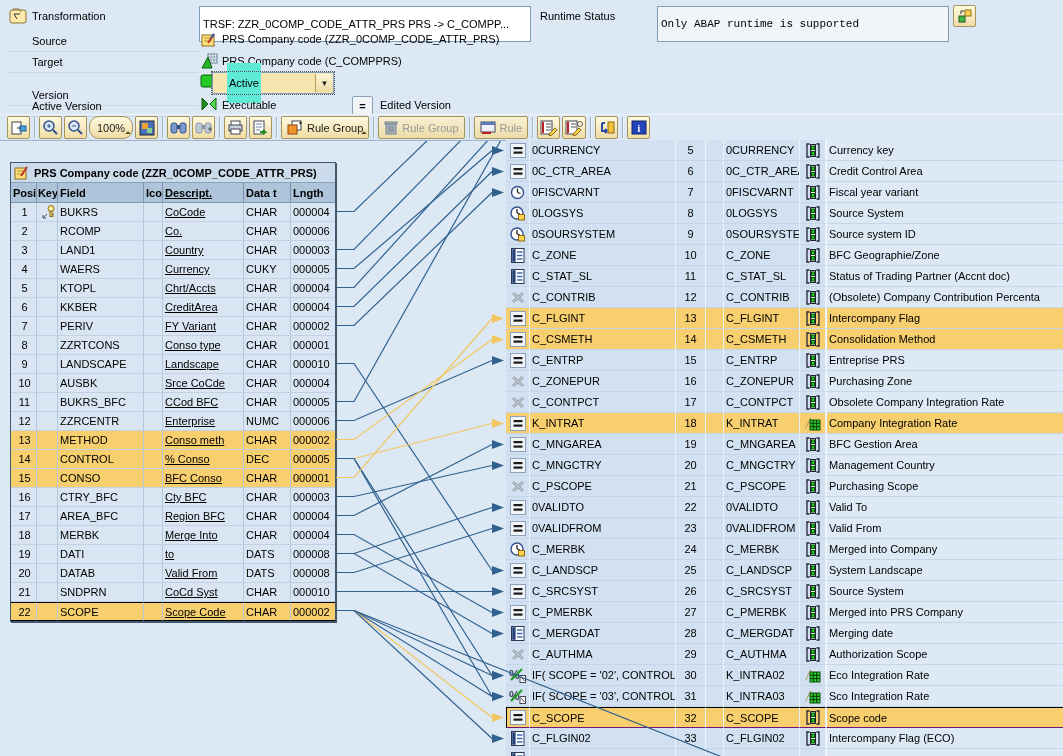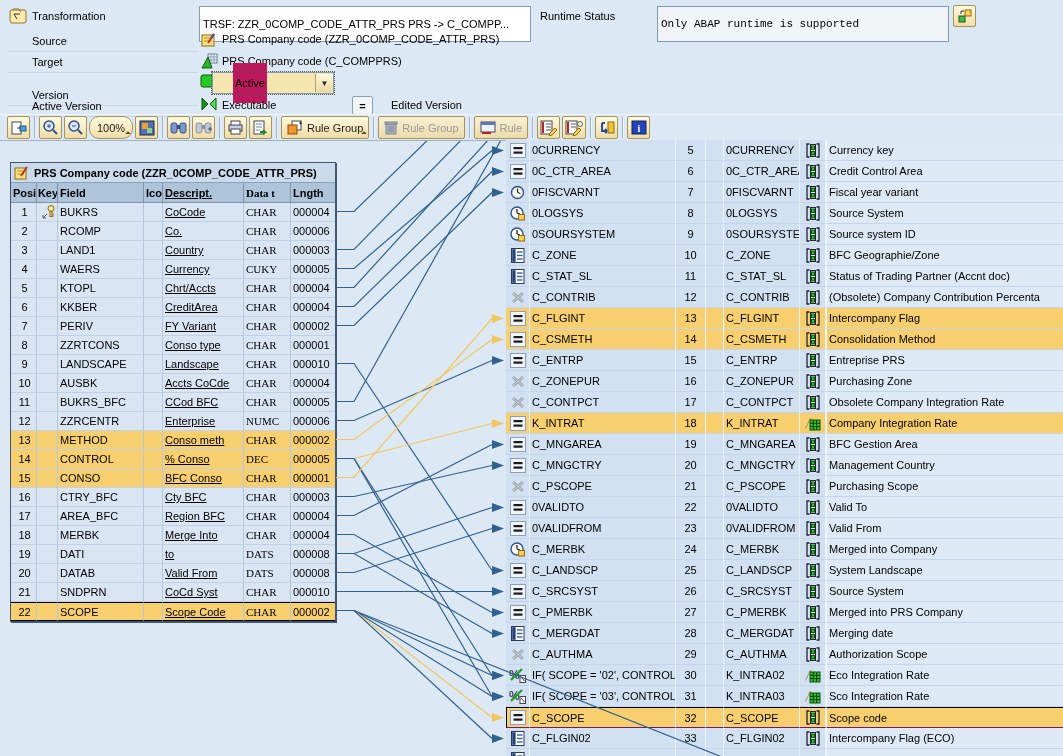--- a/index.html
+++ b/index.html
@@ -10,21 +10,21 @@
   .hlabelwrap{position:absolute;left:8px;width:190px;height:21px;display:flex;align-items:center;border-bottom:1px solid #c9d6e4;}
   .hlabel{margin-left:24px;}
   .field{
     position:absolute;height:36px;background:#fff;border:1px solid #7f9db9;
     display:flex;align-items:center;padding:16px 3px;box-sizing:border-box;white-space:nowrap;overflow:hidden;
   }
   .mono{font-family:"Liberation Mono","DejaVu Sans Mono",monospace;font-size:11px;}
   .hicon{position:absolute;width:20px;height:20px;}
   .htext{position:absolute;white-space:nowrap;}
   .ddwrap{position:absolute;left:212px;width:120px;height:20px;background:#f4e6ae;border:1px solid #7f9db9;outline:1px dotted #555;display:flex;align-items:center;}
-  .ddsel{background:#be185d;padding:14px 2px;margin-left:20px;}
+  .ddsel{background:#5eead4;padding:14px 2px;margin-left:14px;}
   .ddbtn{margin-left:auto;width:17px;height:18px;background:linear-gradient(#fdf8dc,#ecd9a0);border-left:1px solid #b89b5e;display:flex;align-items:center;justify-content:center;font-size:8px;color:#222;}
   .minibtn{width:19px;height:17px;background:#f2f5f8;border:1px solid #8ca0b8;border-radius:2px;display:flex;align-items:center;justify-content:center;font-weight:bold;}
   
   .toolbar{position:absolute;left:0;top:114px;width:1063px;height:27px;display:flex;align-items:center;
     border-top:1px solid #eef4fa;border-bottom:1px solid #9fb2c6;padding-left:6px;box-sizing:border-box;}
   .tbtn{height:23px;min-width:23px;margin:0 1px;background:linear-gradient(#fefadf,#f0dda6);
     border:1px solid #a8935c;border-radius:2px;display:flex;align-items:center;justify-content:center;
     padding:0 2px;box-sizing:border-box;color:#222;}
   .tbtn.text{padding:0 5px;gap:4px;}
   .tbtn.disabled{color:#9a9a9a;background:linear-gradient(#f7f0d2,#ecdcaa);}
@@ -38,21 +38,21 @@
   .lhead .lc{border-right:1px solid #7e94ac;border-bottom:1px solid #7e94ac;display:flex;align-items:center;padding-left:2px;box-sizing:border-box;overflow:hidden;white-space:nowrap;}
   .lrow{display:flex;height:19px;box-sizing:border-box;}
   .lrow .lc{border-right:1px solid #b5c7da;border-bottom:1px solid #c2d2e2;display:flex;align-items:center;padding-left:2px;box-sizing:border-box;overflow:hidden;white-space:nowrap;background:#d9e5f2;}
   .lrow.hl .lc{background:#f8cf6e;}
   .lrow.sel .lc{border-top:1px solid #000;border-bottom:1px solid #000;}
   .c1{width:26px;justify-content:center;}
   .c2{width:21px;justify-content:center;}
   .c3{width:86px;}
   .c4{width:19px;}
   .c5{width:81px;text-decoration:underline;}
-  .c6{width:47px;font-family:Liberation Serif, serif;}
+  .c6{width:47px;}
   .c7{width:44px;border-right:none !important;}
   
   .rtable{position:absolute;left:506px;top:140px;width:557px;height:616px;overflow:hidden;}
   .rrow{display:flex;height:21px;width:800px;box-sizing:border-box;}
   .rc{display:flex;align-items:center;box-sizing:border-box;background:#d2e1f1;border-bottom:1px solid #c6d6e8;border-right:1px solid #e9f1f9;overflow:hidden;white-space:nowrap;padding-left:2px;}
   .rc-rule{width:24px;justify-content:center;padding-left:0;}
   .rc-src{width:146px;}
   .rc-pos{width:30px;justify-content:center;padding-left:0;}
   .rc-gap{width:18px;}
   .rc-tgt{width:76px;}
@@ -136,21 +136,21 @@
     <span class="hlabel">Active Version</span>
   </div>
   <span class="hicon" style="left:200px;top:96px;">
     <svg width="18" height="16">
         <polygon points="2,2 8,8 2,14" fill="#1f8f1f" stroke="#0c5c0c"></polygon>
         <polygon points="16,2 10,8 16,14" fill="#55dd55" stroke="#0c5c0c"></polygon>
       </svg>
   </span>
   <span class="htext" style="left:222px;top:99px;">Executable</span>
   <span class="minibtn" style="position:absolute;left:352px;top:96px;">=</span>
-  <span class="htext" style="left:391px;top:99px;">Edited Version</span>
+  <span class="htext" style="left:380px;top:99px;">Edited Version</span>
 </div>
 
 <div class="toolbar">
   <div class="tbtn">
       <svg width="16" height="16">
         <rect x="1" y="2" width="9" height="12" fill="#fff" stroke="#445"></rect>
         <rect x="9" y="6" width="6" height="5" fill="#4aa3e0" stroke="#1a5a90"></rect>
         <path d="M6 8 h4" stroke="#333"></path>
       </svg>
     </div>
@@ -381,21 +381,21 @@
     <div class="lc c4"></div>
     <div class="lc c5">Landscape</div>
     <div class="lc c6">CHAR</div>
     <div class="lc c7">000010</div>
   </div>
       <div class="lrow">
     <div class="lc c1">10</div>
     <div class="lc c2"></div>
     <div class="lc c3">AUSBK</div>
     <div class="lc c4"></div>
-    <div class="lc c5">Accts CoCde</div>
+    <div class="lc c5">Srce CoCde</div>
     <div class="lc c6">CHAR</div>
     <div class="lc c7">000004</div>
   </div>
       <div class="lrow">
     <div class="lc c1">11</div>
     <div class="lc c2"></div>
     <div class="lc c3">BUKRS_BFC</div>
     <div class="lc c4"></div>
     <div class="lc c5">CCod BFC</div>
     <div class="lc c6">CHAR</div>

